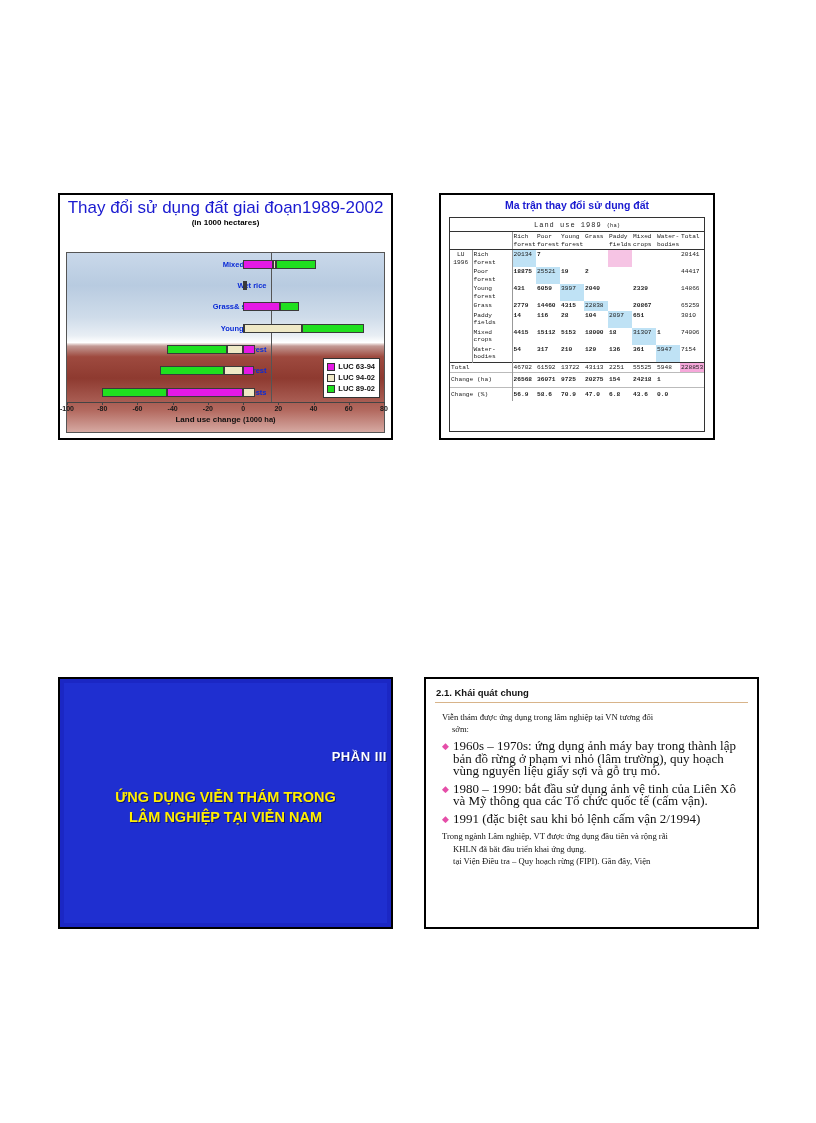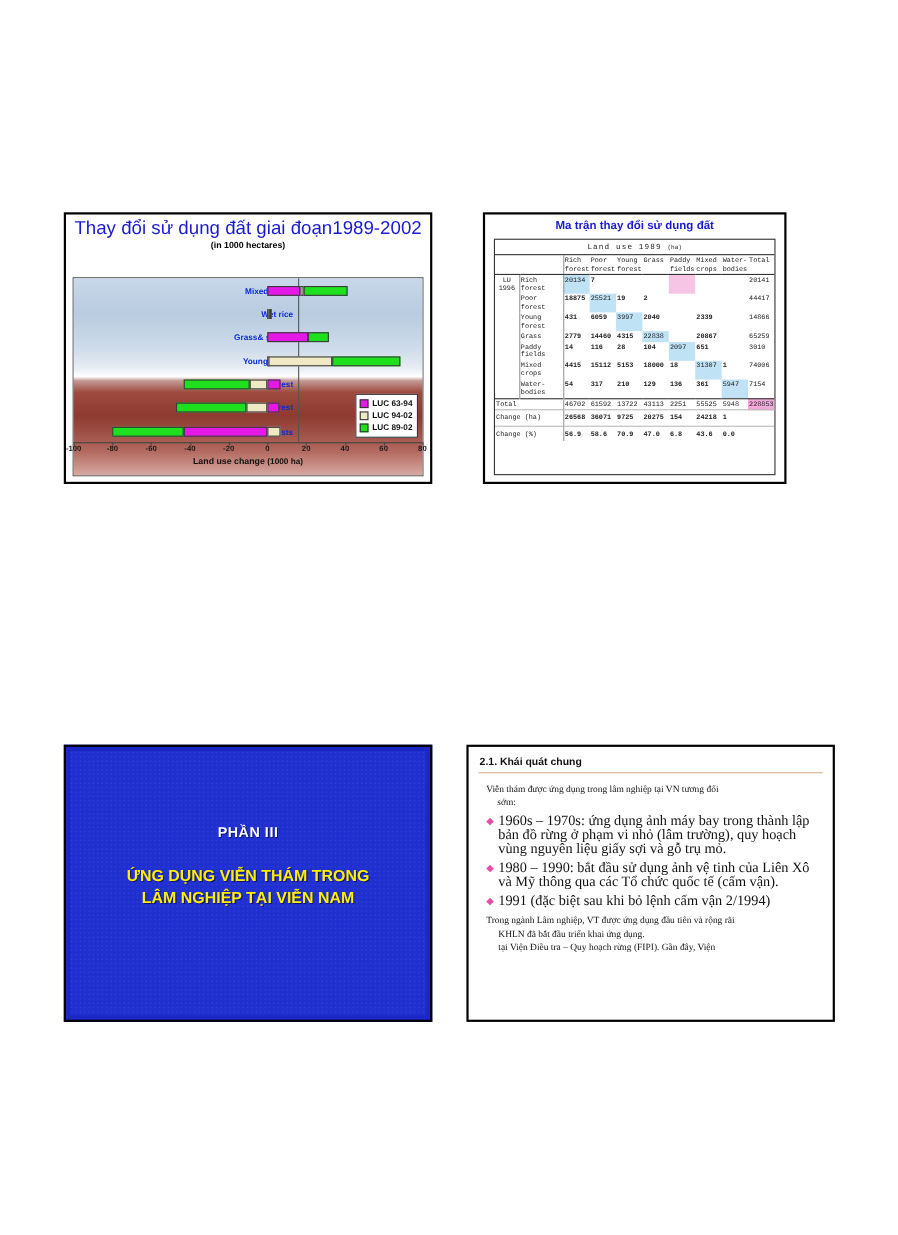--- a/index.html
+++ b/index.html
@@ -56,21 +56,21 @@
   tr.totrow td{border-top:1px solid #333;}
   td.grandtot{background:#f6a8da;color:#d070b0;font-size:6.2px;padding-left:2px;}
   tr.chrow td{padding-top:3px;padding-bottom:3px;}
   tr.sep td{border-top:1px solid #bbb;}
 
   
   #slide-section{left:58px;top:677px;width:335px;height:252px;background:#1b27c4;border:2px solid #000;}
   .sec-inner{position:absolute;inset:4px;background:#1f2fd0;
              background-image:radial-gradient(circle at 1px 1px,rgba(255,255,255,.09) .6px,transparent .7px);
              background-size:4px 4px;}
-  .sec-part{position:absolute;left:0;right:0;top:66px;text-align:center;color:#fff;font-size:13px;font-weight:bold;
+  .sec-part{position:absolute;left:0;right:0;top:66px;text-align:right;color:#fff;font-size:13px;font-weight:bold;
             letter-spacing:.5px;text-shadow:1px 1px 0 #0c1478;}
   .sec-head{position:absolute;left:0;right:0;top:104px;text-align:center;color:#ffee00;font-size:14.5px;
             font-weight:bold;line-height:20px;text-shadow:1px 1px 0 #0c1478;}
 
   
   #slide-text{left:424px;top:677px;width:335px;height:252px;}
   .tx-title{font-size:9.5px;font-weight:bold;color:#111;padding:8px 0 0 10px;font-family:"Liberation Sans",sans-serif;}
   .tx-rule{height:1px;background:#d8b48a;margin:4px 9px 0 9px;}
   .tx-body{padding:6px 16px 0 16px;font-family:"Liberation Serif",serif;color:#111;}
   .tx-para{font-size:8.6px;line-height:12px;margin:2px 0 4px 0;text-indent:0;}

